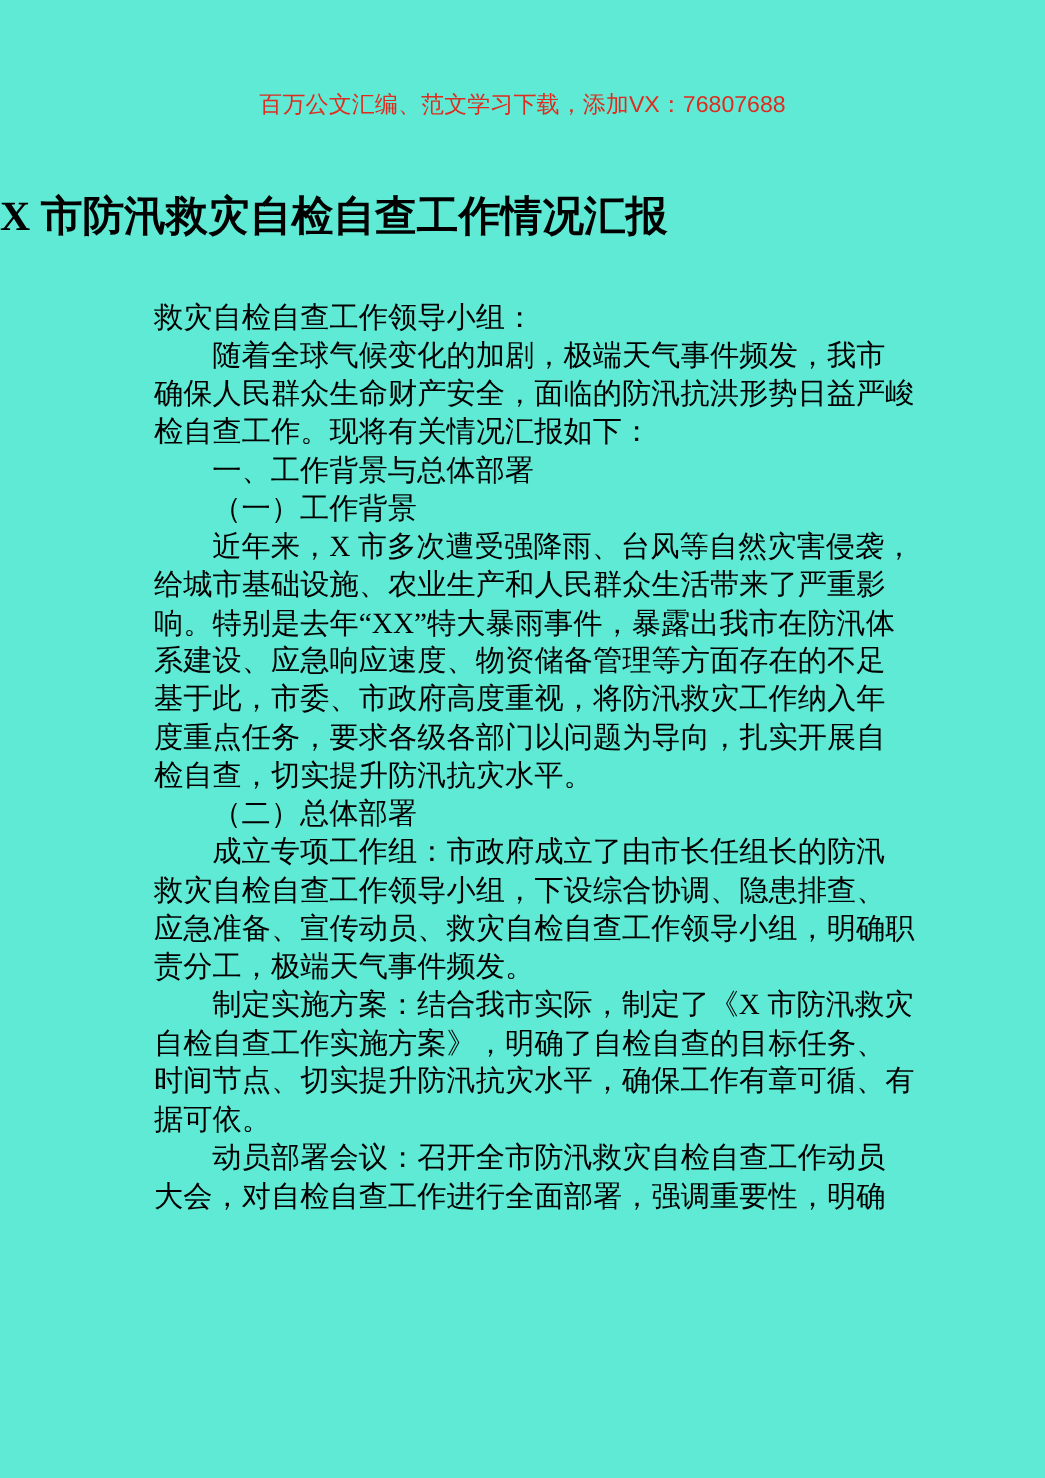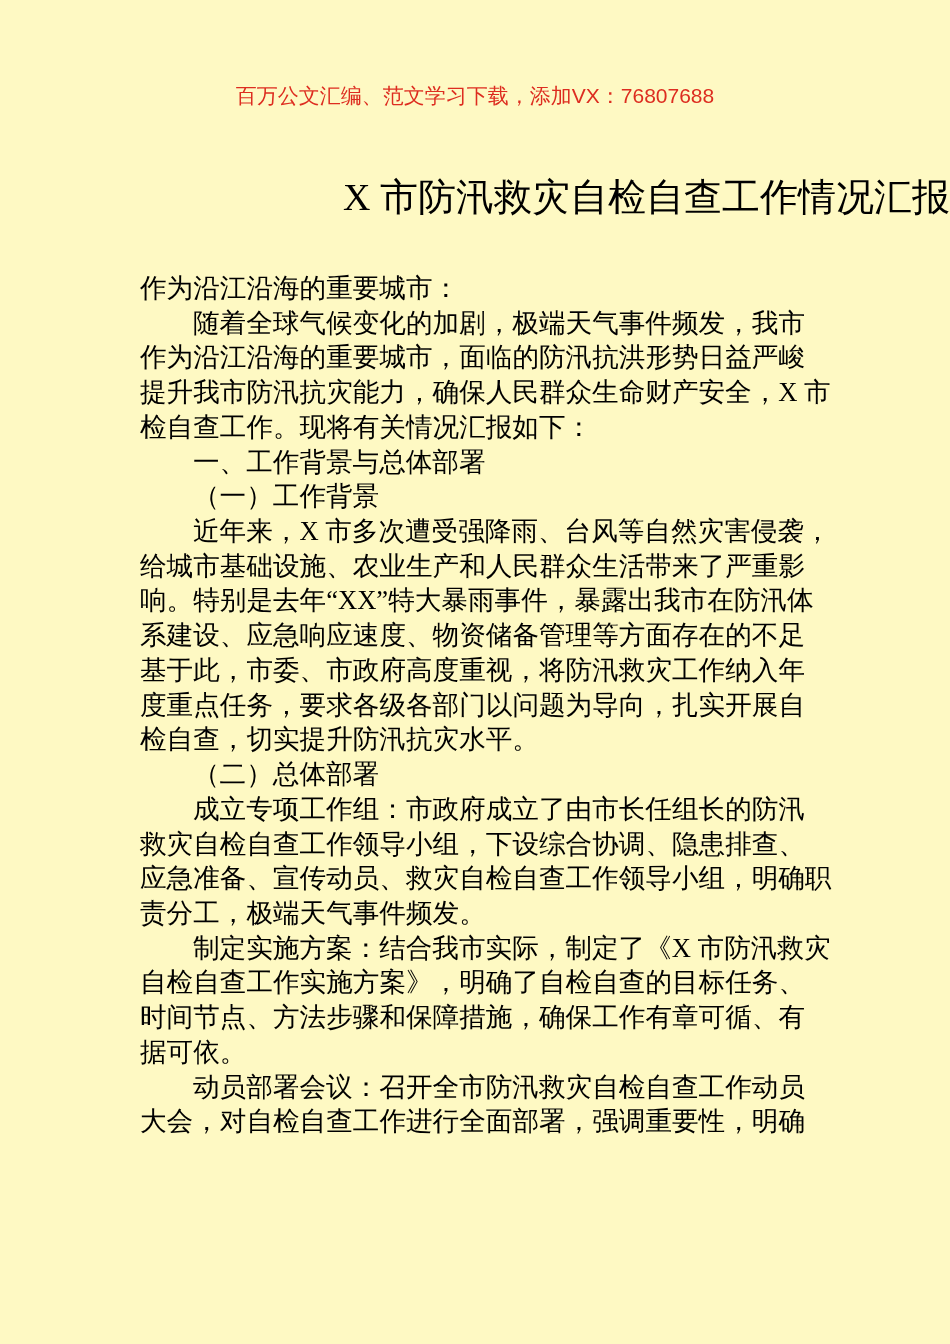--- a/index.html
+++ b/index.html
@@ -19,24 +19,24 @@
   .promo {
     margin-top: 81px;
     text-align: center;
     font-size: 21px;
     line-height: 30px;
     font-family: "Liberation Sans", sans-serif;
     white-space: nowrap;
   }
   .doc-title {
     margin-top: 61px;
-    text-align: right;
+    text-align: left;
     font-size: 38px;
     line-height: 50px;
-    font-weight: 400;
+    font-weight: 700;
     color: #000000;
     white-space: nowrap;
   }
   .content {
     margin: 49px 145px 0 140px; 
   }
   .line {
     font-size: 26.6px;
     line-height: 34.73px;
     height: 34.73px;
@@ -48,45 +48,44 @@
     font-family: Liberation Serif, serif;
   }
   .line.justify {
     text-align: justify;
     text-align-last: justify;
   }
 </style>
 </head>
 <body>
 
-<div class="page" style="background: #fef9c3;">
+<div class="page" style="background: #5eead4;">
   <div class="promo" style="color: rgb(221, 45, 32);">百万公文汇编、范文学习下载，添加VX：76807688</div>
 
   <div class="doc-title">X 市防汛救灾自检自查工作情况汇报</div>
 
   <div class="content">
-      <div class="line">作为沿江沿海的重要城市：</div>
+      <div class="line">救灾自检自查工作领导小组：</div>
       <div class="line indent justify">随着全球气候变化的加剧，极端天气事件频发，我市</div>
-      <div class="line justify">作为沿江沿海的重要城市，面临的防汛抗洪形势日益严峻</div>
-      <div class="line justify">提升我市防汛抗灾能力，确保人民群众生命财产安全，X 市</div>
+      <div class="line justify">确保人民群众生命财产安全，面临的防汛抗洪形势日益严峻</div>
       <div class="line">检自查工作。现将有关情况汇报如下：</div>
       <div class="line indent">一、工作背景与总体部署</div>
       <div class="line indent">（一）工作背景</div>
       <div class="line indent justify">近年来，X 市多次遭受强降雨、台风等自然灾害侵袭，</div>
       <div class="line justify">给城市基础设施、农业生产和人民群众生活带来了严重影</div>
       <div class="line justify">响。特别是去年“XX”特大暴雨事件，暴露出我市在防汛体</div>
       <div class="line justify">系建设、应急响应速度、物资储备管理等方面存在的不足</div>
       <div class="line justify">基于此，市委、市政府高度重视，将防汛救灾工作纳入年</div>
       <div class="line justify">度重点任务，要求各级各部门以问题为导向，扎实开展自</div>
       <div class="line">检自查，切实提升防汛抗灾水平。</div>
       <div class="line indent">（二）总体部署</div>
       <div class="line indent justify">成立专项工作组：市政府成立了由市长任组长的防汛</div>
       <div class="line justify">救灾自检自查工作领导小组，下设综合协调、隐患排查、</div>
       <div class="line justify">应急准备、宣传动员、救灾自检自查工作领导小组，明确职</div>
       <div class="line">责分工，极端天气事件频发。</div>
       <div class="line indent justify">制定实施方案：结合我市实际，制定了《X 市防汛救灾</div>
       <div class="line justify">自检自查工作实施方案》，明确了自检自查的目标任务、</div>
-      <div class="line justify">时间节点、方法步骤和保障措施，确保工作有章可循、有</div>
+      <div class="line justify">时间节点、切实提升防汛抗灾水平，确保工作有章可循、有</div>
       <div class="line">据可依。</div>
       <div class="line indent justify">动员部署会议：召开全市防汛救灾自检自查工作动员</div>
       <div class="line justify">大会，对自检自查工作进行全面部署，强调重要性，明确</div>
     </div>
 </div>
 
 </body></html>

